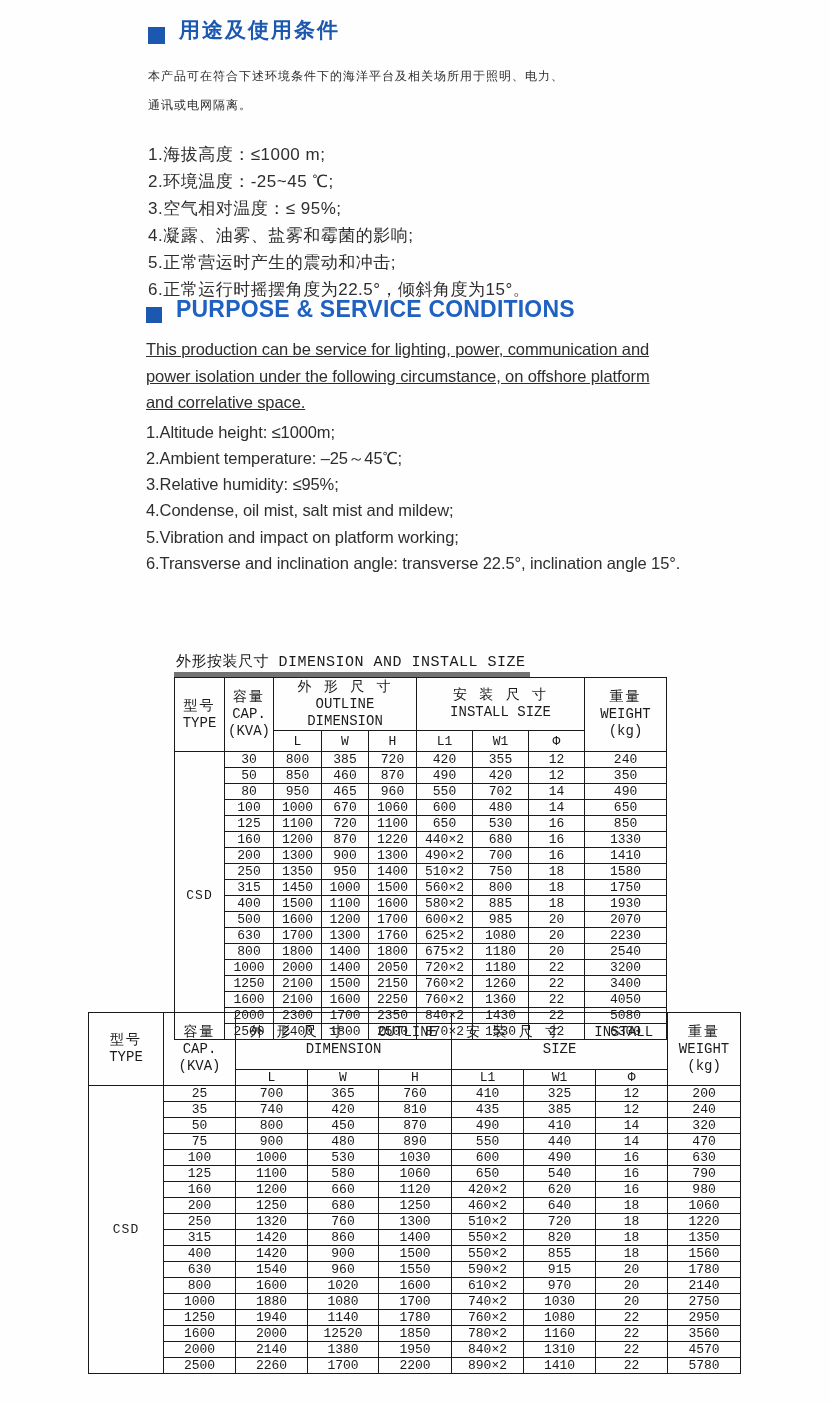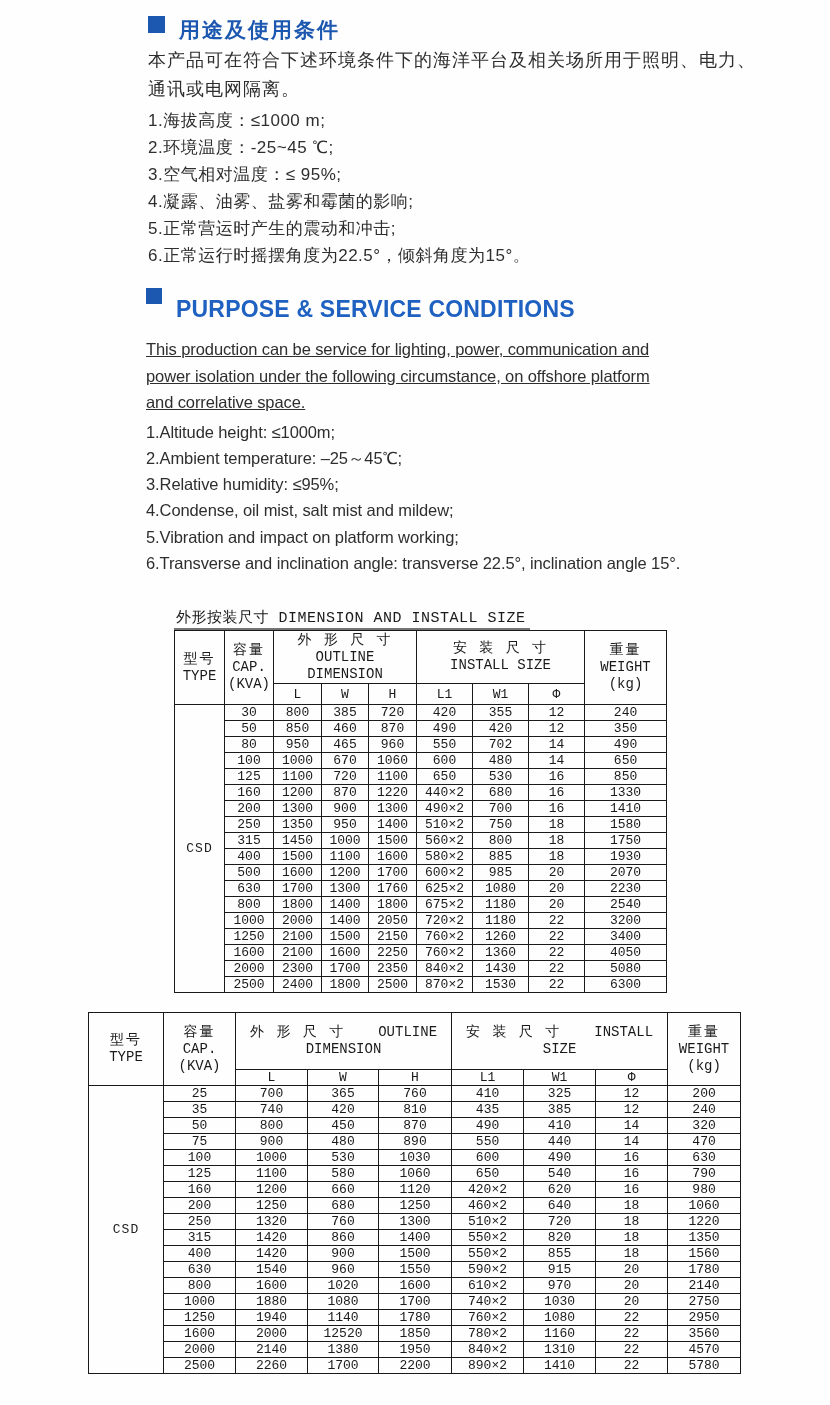--- a/index.html
+++ b/index.html
@@ -9,42 +9,42 @@
     font-family:"Liberation Sans", sans-serif;
     color:#2e2e2e; overflow:hidden;
   }
   .page { position:absolute; inset:0; background:#fefefe; }
 
   
   .sec { position:absolute; }
   #sec-cn { left:148px; top:16px;  width:620px; }
   #sec-en { left:146px; top:288px; width:680px; }
 
-  .heading { display:flex; align-items:flex-start; gap:14px; }
+  .heading { display:flex; align-items:flex-end; gap:14px; }
   .bullet { display:inline-block; background:#1c58b0; flex:0 0 auto; }
   #sec-cn .bullet { width:17px; height:17px; }
   #sec-en .bullet { width:16px; height:16px; }
 
   .h-cn { font-size:21px; font-weight:bold; color:#1c58b0; letter-spacing:2px; }
   .h-en { font-size:23px; font-weight:bold; color:#1e61c1; letter-spacing:0.2px;margin-top:8px; }
 
-  #sec-cn .intro { margin-top:2px; font-size:18px; line-height:29px; letter-spacing:1px; }
-  #sec-cn .items { margin-top:3px;  font-size:17px;  line-height:27px; letter-spacing:0.5px; }
+  #sec-cn .intro { margin-top:18px; font-size:12px; line-height:29px; letter-spacing:1px; }
+  #sec-cn .items { margin-top:21px;  font-size:17px;  line-height:27px; letter-spacing:0.5px; }
   #sec-en .intro { margin-top:13px; font-size:16.5px; line-height:26.5px; letter-spacing:-0.1px;text-decoration:underline; }
   #sec-en .items { margin-top:3px;  font-size:16.5px; line-height:26.3px; letter-spacing:-0.1px; }
 
   
   .tbl-wrap { position:absolute; font-family:"Liberation Mono", monospace; }
   #tbl1 { left:174px; top:608px;  width:492px; }
   #tbl2 { left:88px;  top:1012px; width:652px; }
 
   .tbl-title {
     display:inline-block; font-size:15px; color:#1a1a1a;
-    border-bottom:2px solid #737373; padding:0 4px 1px 2px;
-    white-space:nowrap; letter-spacing:0.5px;
+    border-bottom:5px solid #737373; padding:0 4px 1px 2px;
+    white-space:nowrap; letter-spacing:0.5px;margin-top:44px;
   }
   table.dim { border-collapse:collapse; table-layout:fixed; width:100%; }
   .dim th, .dim td {
     border:1px solid #1a1a1a; text-align:center; vertical-align:middle;
     padding:0; font-weight:normal; color:#1a1a1a;
   }
   .dim thead .big th { font-size:14px; line-height:17px; }
   #tbl1 thead .big th { height:53px; }
   #tbl2 thead .big th { height:57px; }
   .dim thead .sub th { font-size:13px; }

